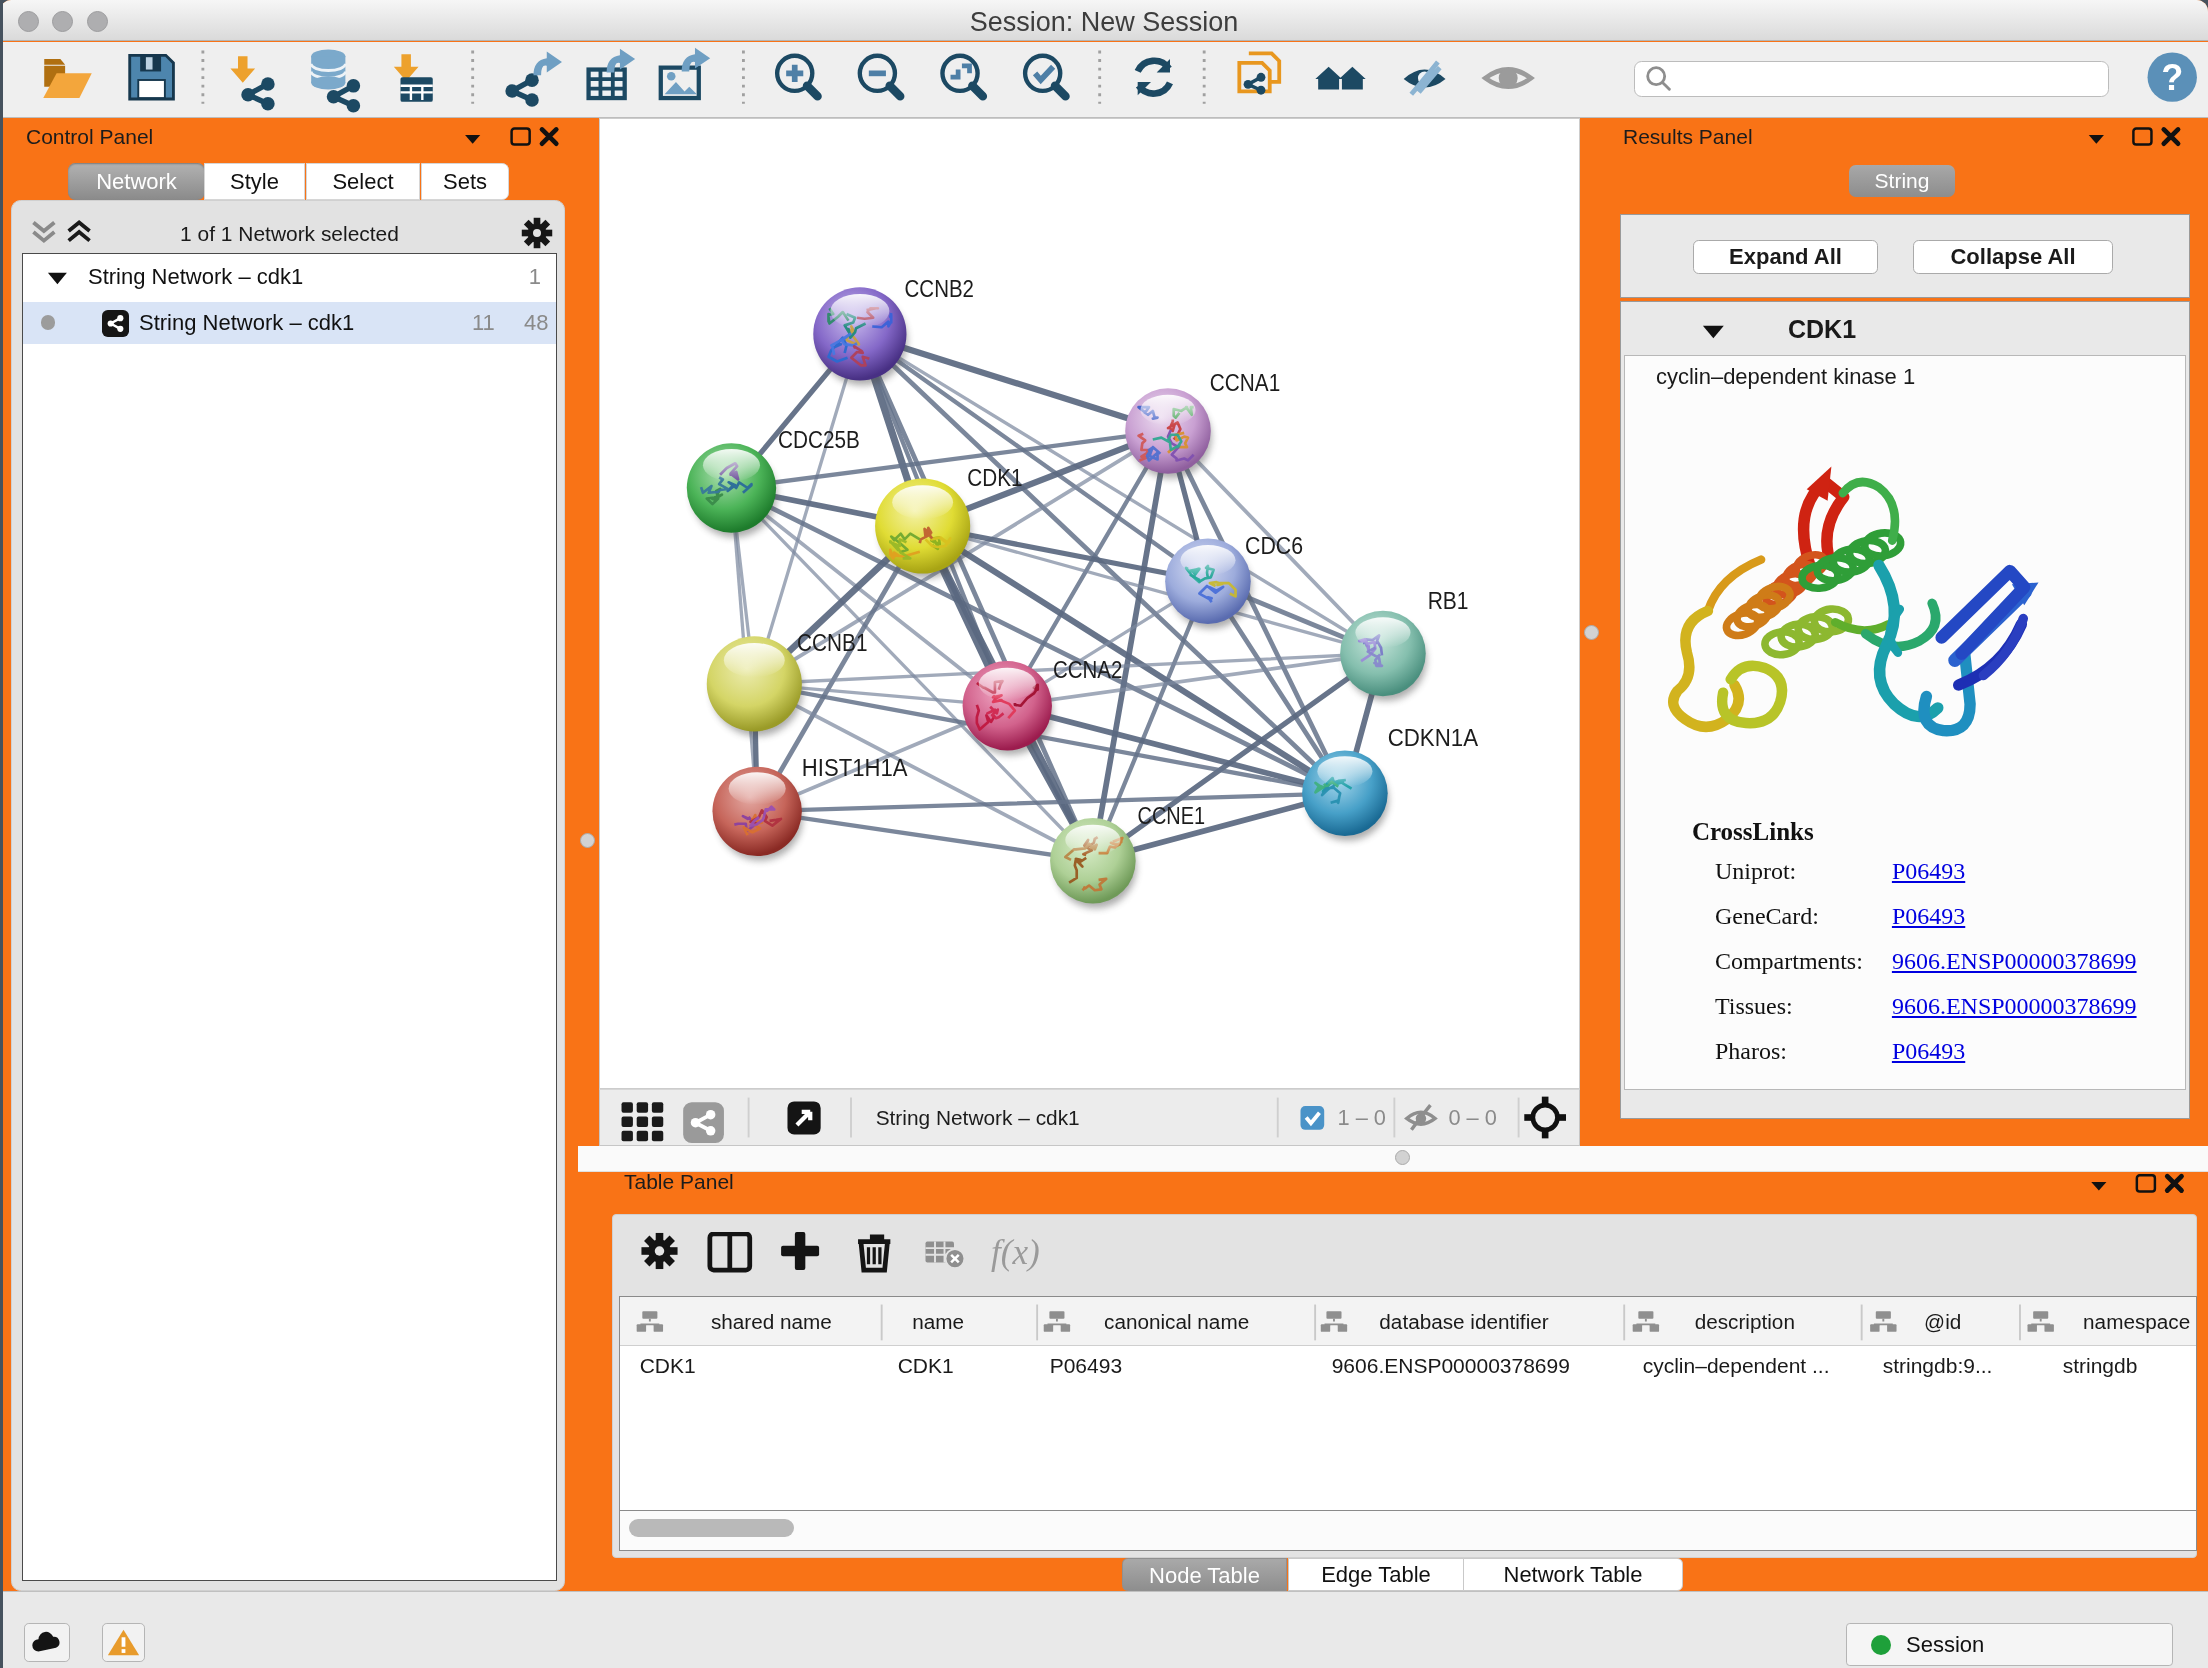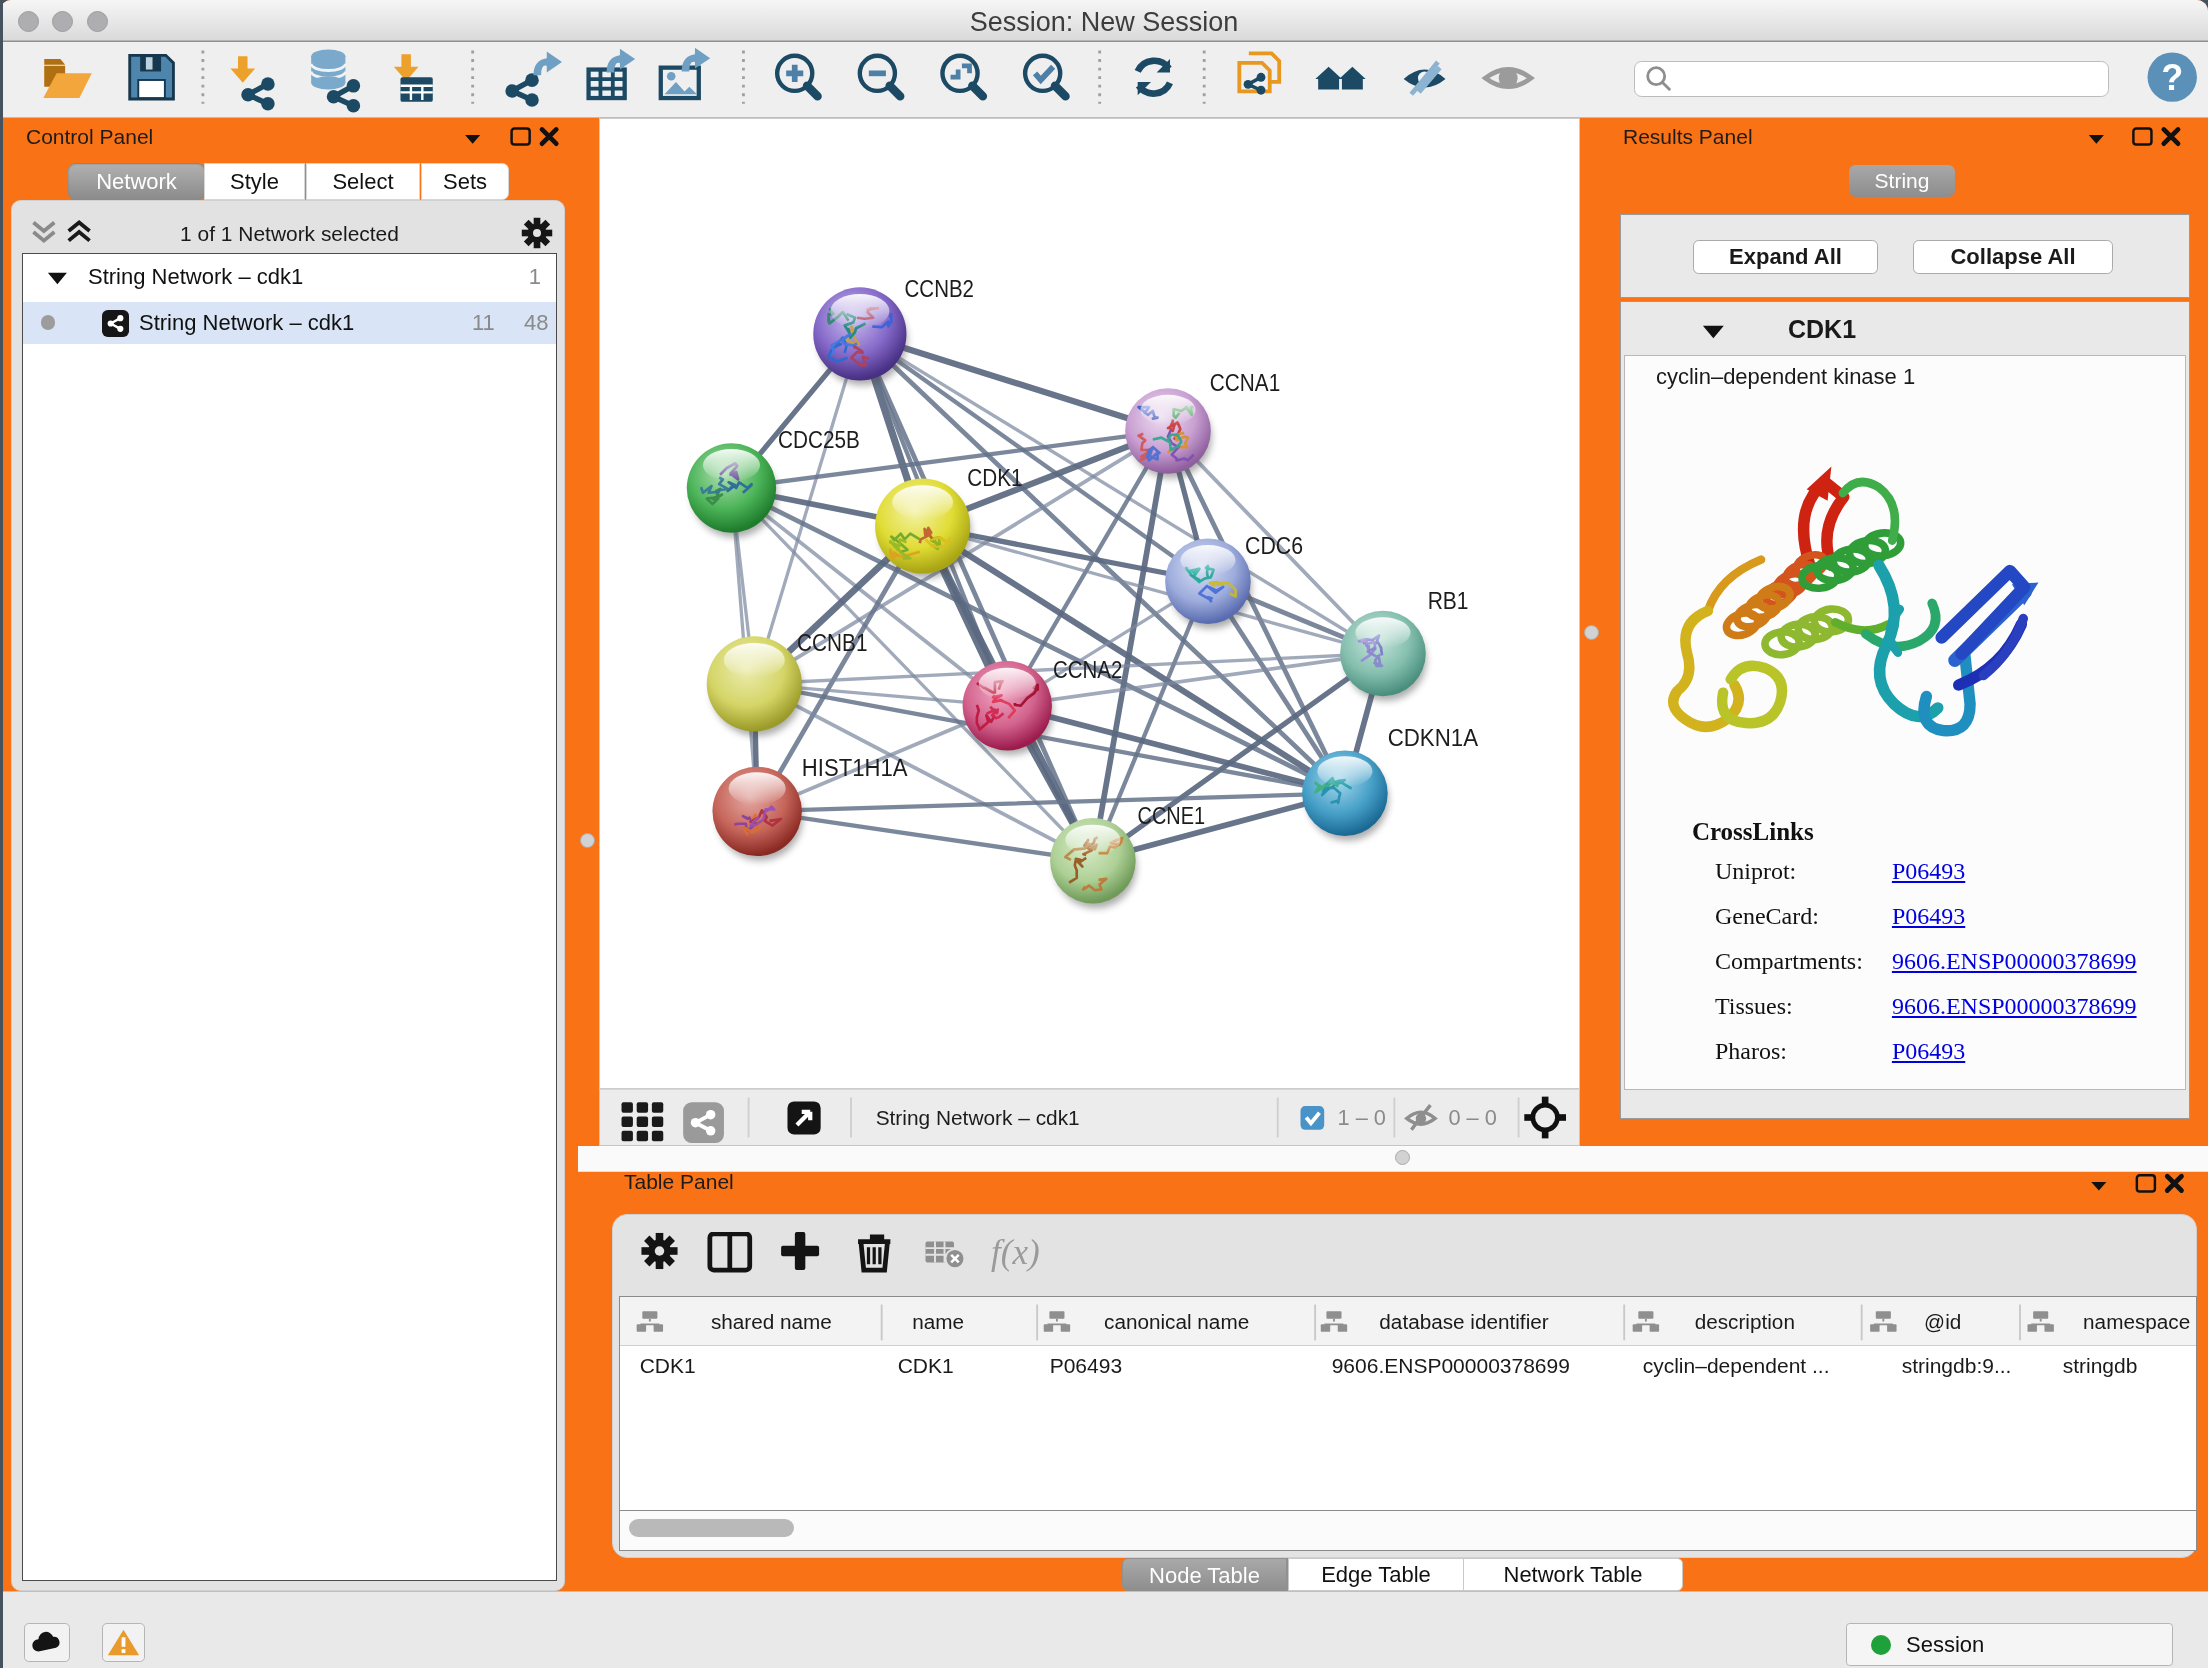--- a/index.html
+++ b/index.html
@@ -584,21 +584,21 @@
     </div>
   </div>
   <div id="tablepanel">
     <div style="position:absolute;left:0;top:0;width:1630px;height:26px;background:#fafafa;border-bottom:1px solid #e0e0e0;"></div>
     <div style="position:absolute;left:46px;top:24px;" class="panel-title">Table Panel</div>
     <svg width="1630" height="57" viewBox="0 0 1714 60" style="position:absolute;left:0;top:17px;">
       <path d="M1592,20 l16,0 l-8,9 z" fill="#111"></path>
       <rect x="1640" y="13" width="19" height="17" rx="3" fill="none" stroke="#111" stroke-width="2.6"></rect>
       <path d="M1672,14 l15,15 M1687,14 l-15,15" stroke="#111" stroke-width="5" stroke-linecap="round"></path>
     </svg>
-    <div style="position:absolute;left:34px;top:68px;width:1585px;height:344px;background:#e3e3e3;border-radius:15px;border:1px solid #d0d0d0;">
+    <div style="position:absolute;left:34px;top:68px;width:1585px;height:344px;background:#e3e3e3;border-radius:4px;border:1px solid #d0d0d0;">
       <svg width="476" height="57" viewBox="0 0 500 60" style="position:absolute;left:27px;top:17px;">
         <g transform="translate(20,20)">
           <g fill="#141414">
             <circle cx="0" cy="0" r="12"></circle>
             <rect x="-4" y="-19" width="8" height="10"></rect>
               <rect x="-4" y="9" width="8" height="10"></rect>
             <rect x="-19" y="-4" width="10" height="8"></rect>
               <rect x="9" y="-4" width="10" height="8"></rect>
             <g transform="rotate(45)">
                 <rect x="-4" y="-19" width="8" height="10"></rect>
@@ -663,21 +663,21 @@
             <line x1="1310" y1="8" x2="1310" y2="46"></line>
               <line x1="1478" y1="8" x2="1478" y2="46"></line>
           </g>
         </svg>
         <div style="position:absolute;left:0;top:50px;width:100%;height:44px;font-size:21px;color:#1a1a1a;">
           <span style="position:absolute;left:20px;top:6.7px;">CDK1</span>
           <span style="position:absolute;left:278px;top:6.7px;">CDK1</span>
           <span style="position:absolute;left:430px;top:6.7px;">P06493</span>
           <span style="position:absolute;left:712px;top:6.7px;">9606.ENSP00000378699</span>
           <span style="position:absolute;left:1023px;top:6.7px;">cyclin–dependent ...</span>
-          <span style="position:absolute;left:1263px;top:6.7px;margin-left:19px;">stringdb:9...</span>
+          <span style="position:absolute;left:1263px;top:6.7px;">stringdb:9...</span>
           <span style="position:absolute;left:1443px;top:6.7px;">stringdb</span>
         </div>
       </div>
       <div style="position:absolute;left:5.7px;top:296px;width:1578px;height:40px;background:#fbfbfb;border:1.9px solid #8a8a8a;border-top:none;">
         <div style="position:absolute;left:9.5px;top:7.6px;width:165px;height:18px;border-radius:9.5px;background:#b9b9b9;"></div>
       </div>
     </div>
     <div style="position:absolute;left:544px;top:412px;width:165px;height:33px;background:linear-gradient(#a9a9a9,#8e8e8e);border:1px solid #909090;border-radius:5.7px 0 0 5.7px;color:#fff;font-size:22px;text-align:center;line-height:33px;">Node Table</div>
     <div style="position:absolute;left:710px;top:412px;width:176px;height:33px;background:#fff;border:1px solid #c9c9c9;font-size:22px;color:#111;text-align:center;line-height:31px;">Edge Table</div>
     <div style="position:absolute;left:885px;top:412px;width:220px;height:33px;background:#fff;border:1px solid #c9c9c9;border-radius:0 5.7px 5.7px 0;font-size:22px;color:#111;text-align:center;line-height:31px;">Network Table</div>

